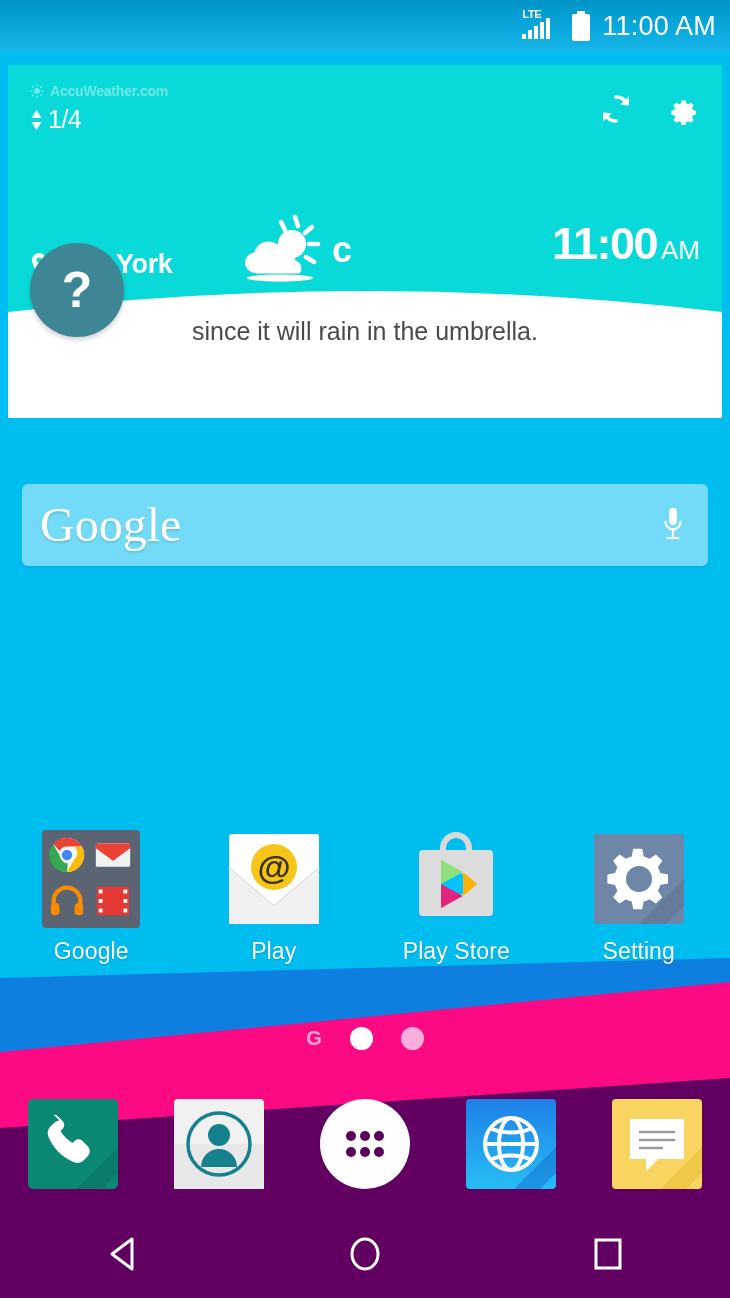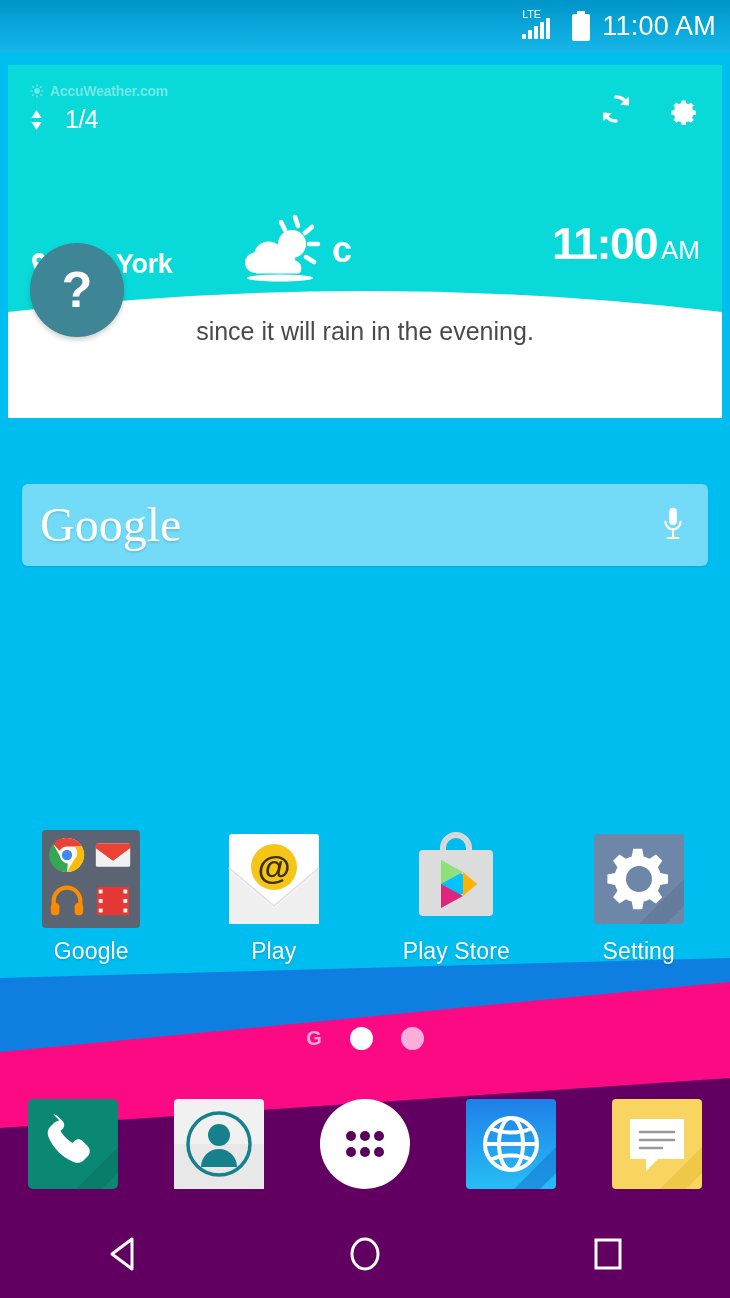--- a/index.html
+++ b/index.html
@@ -23,21 +23,21 @@
   
   #statusbar {
     position:absolute; top:0; left:0; width:730px; height:52px;
     background:linear-gradient(180deg,#0094c8 0%, #0aa8dc 55%, #17b6e8 100%);
     display:flex; align-items:center; justify-content:flex-end;
     padding-right:14px; gap:12px; z-index:60;
   }
   .sb-signal { position:relative; width:38px; height:32px; }
   .sb-signal .lte {
     position:absolute; top:-1px; left:0;
-    font-size:11px; font-weight:normal; color:#fff; letter-spacing:-.3px;
+    font-size:11px; font-weight:bold; color:#fff; letter-spacing:-.3px;
     line-height:11px;
   }
   .sb-signal .bars { position:absolute; bottom:3px; left:0; display:flex; align-items:flex-end; gap:2px; }
   .sb-signal .bars i { display:block; width:4px; background:#fff; }
   .sb-signal .bars i:nth-child(1){ height:5px; }
   .sb-signal .bars i:nth-child(2){ height:9px; }
   .sb-signal .bars i:nth-child(3){ height:13px; }
   .sb-signal .bars i:nth-child(4){ height:17px; }
   .sb-signal .bars i:nth-child(5){ height:21px; }
   .sb-batt { position:relative; width:18px; height:30px; }
@@ -63,21 +63,21 @@
   .brand {
     position:absolute; left:22px; top:18px;
     display:flex; align-items:center; gap:6px;
   }
   .brand-ic { width:14px; height:14px; flex:0 0 auto; }
   .brand-txt {
     font-size:14px; font-weight:bold; color:#6fe8e8; letter-spacing:-.2px;
   }
   .pager {
     position:absolute; left:22px; top:40px;
-    display:flex; align-items:center; gap:22px;
+    display:flex; align-items:center; gap:5px;
   }
   .pager-arrows { width:13px; height:22px; flex:0 0 auto; }
   .pager-txt { color:#fff; font-size:25px; letter-spacing:-.5px; }
   .w-actions {
     position:absolute; right:22px; top:26px; display:flex; gap:30px; align-items:center;
   }
   .w-actions svg { display:block; }
   .w-city {
     position:absolute; left:22px; top:184px;
     display:flex; align-items:center; gap:7px;
@@ -280,21 +280,21 @@
 
     <svg id="weather-curve" viewBox="0 0 714 110" preserveAspectRatio="none">
       <path d="M0 42 Q357 0 714 42 L714 110 L0 110 Z" fill="#ffffff"></path>
     </svg>
 
     <div id="qmark">
       <span>?</span>
     </div>
 
     <div id="tip">
-      <div>since it will rain in the evening.</div>
+      <div>since it will rain in the umbrella.</div>
     </div>
   </div>
 
   <div id="search">
     <div id="search-logo">Google</div>
     <svg id="mic-btn" viewBox="0 0 24 36">
       <rect x="8.5" y="2" width="7" height="16" rx="3.5" fill="#fff"></rect>
       <path d="M5 15a7 7 0 0 0 14 0" stroke="#fff" stroke-width="2" fill="none" stroke-linecap="round"></path>
       <line x1="12" y1="22" x2="12" y2="29" stroke="#fff" stroke-width="2" stroke-linecap="round"></line>
       <line x1="7" y1="30" x2="17" y2="30" stroke="#fff" stroke-width="2" stroke-linecap="round"></line>

